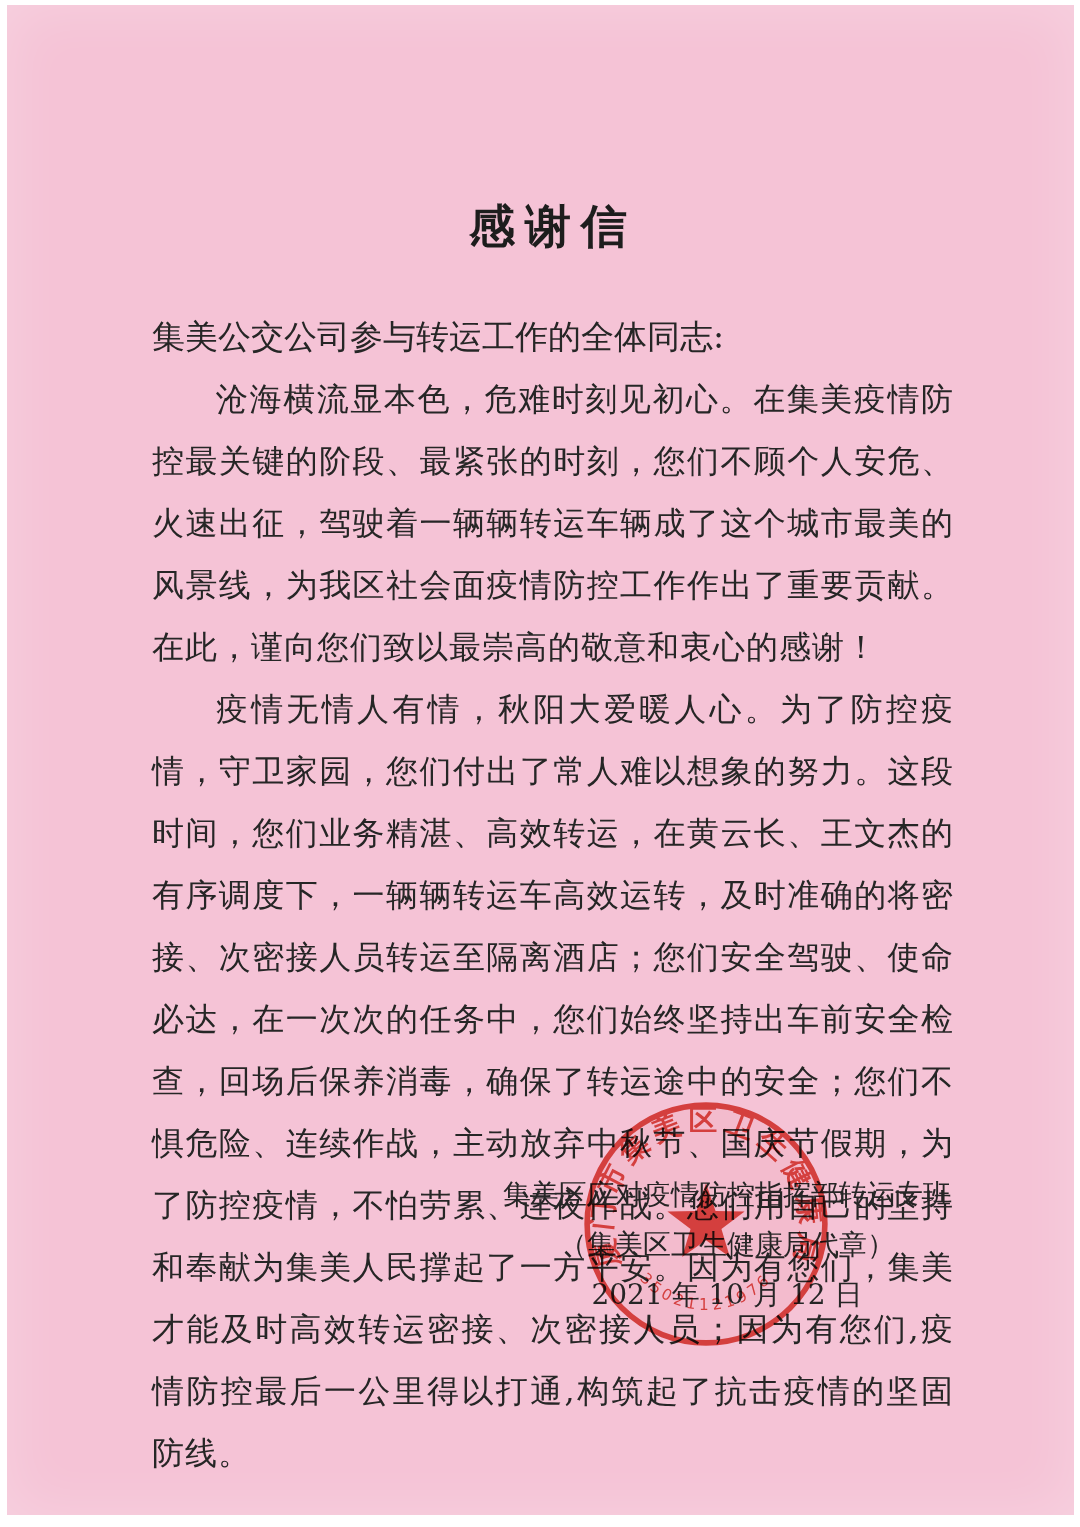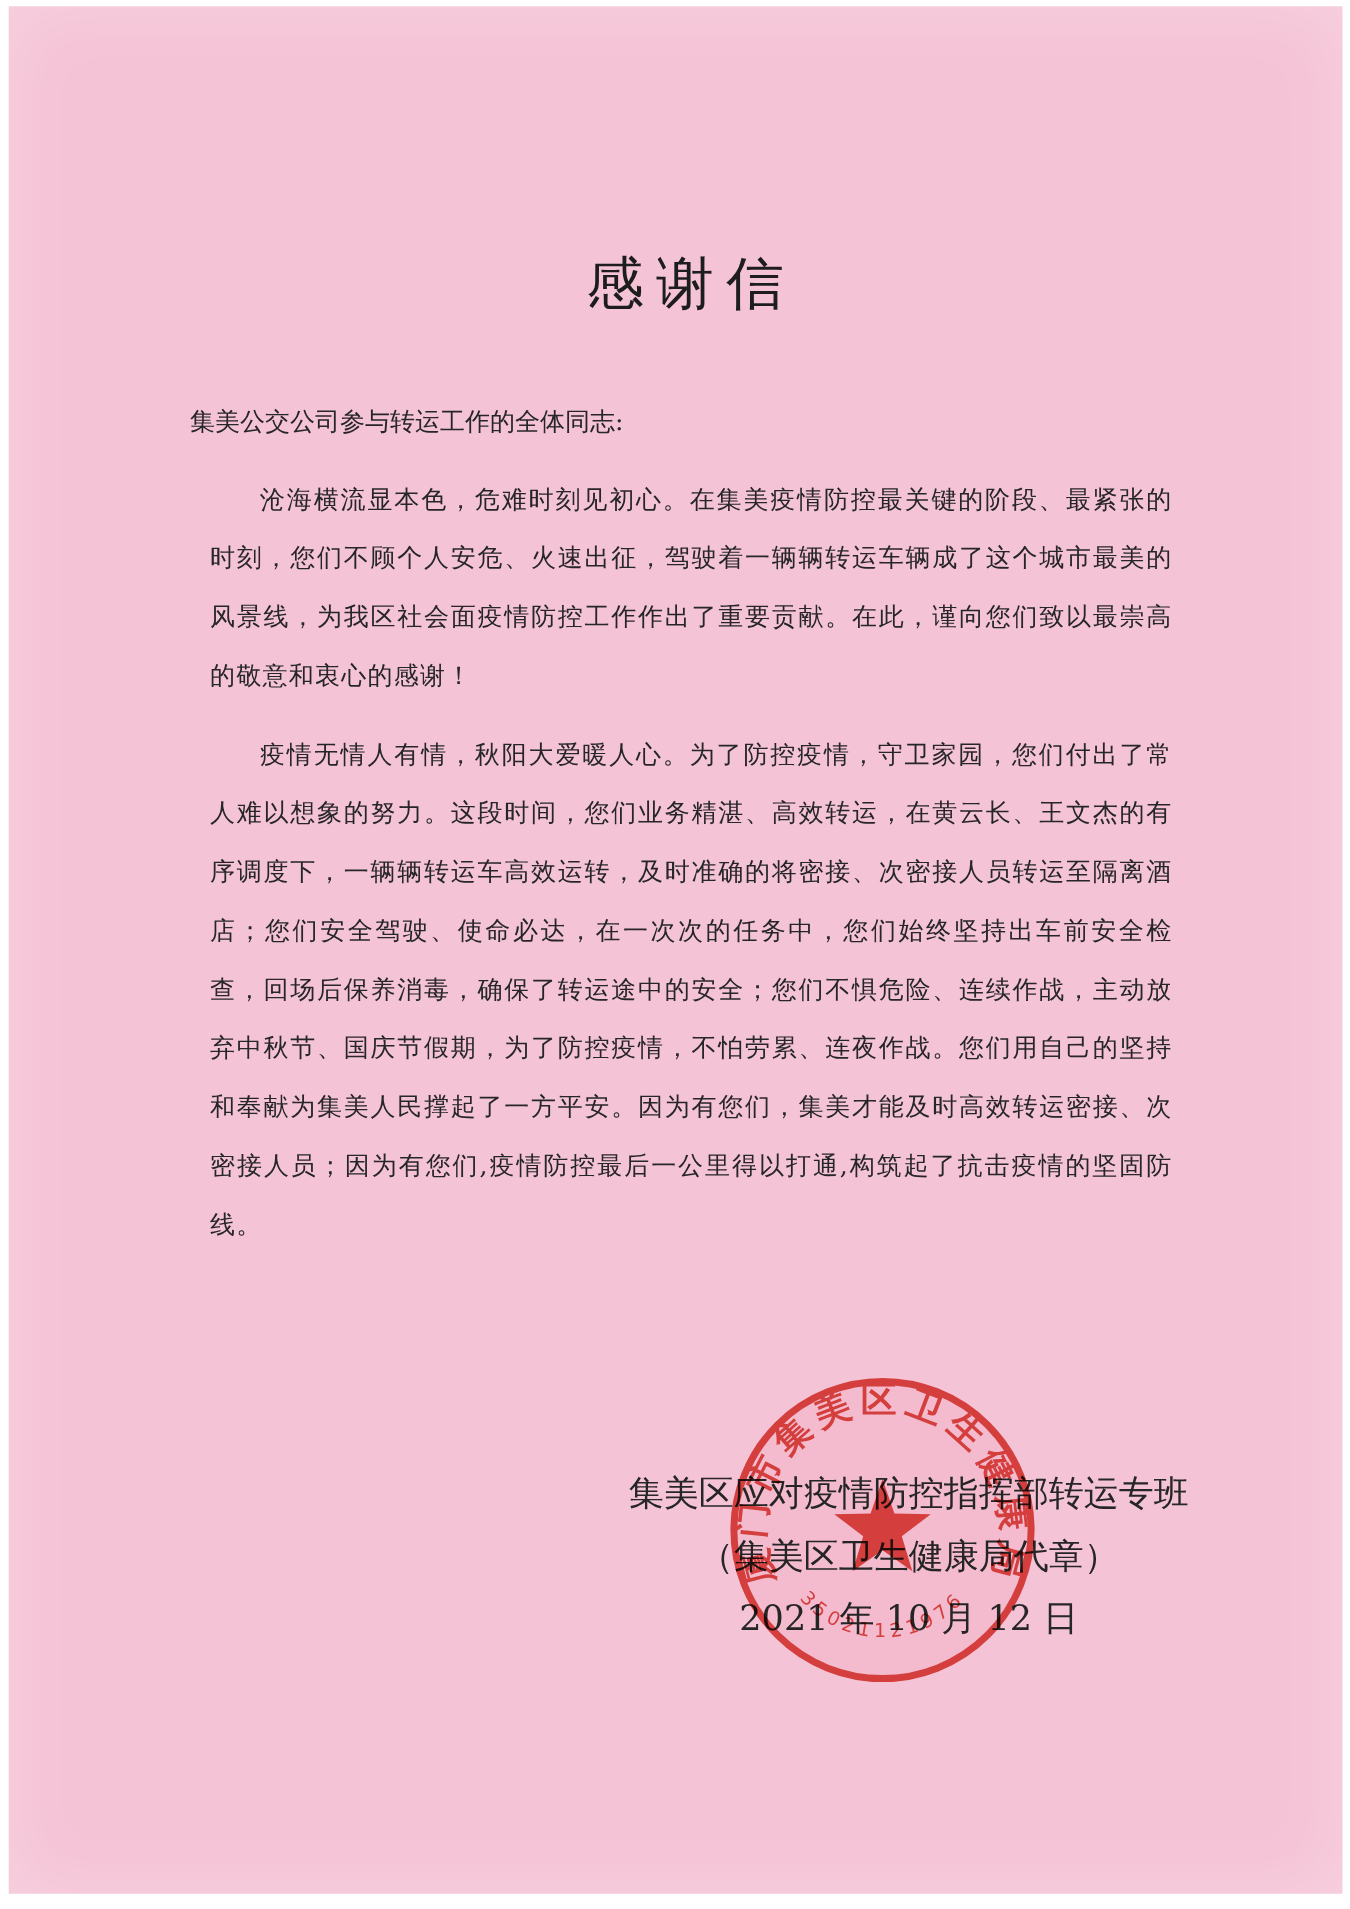--- a/index.html
+++ b/index.html
@@ -20,34 +20,34 @@
   }
   .letter {
     position: absolute;
     left: 152px; top: 196px;
     width: 802px;
   }
   .title {
     margin: 0 0 56px 0;
     text-align: center;
     font-size: 46px;
-    font-weight: normal;
+    font-weight: bold;
     letter-spacing: 10px;
     color: #1d1d1d;
     font-family: "DejaVu Sans", "Liberation Sans", sans-serif;
   }
   .salutation {
-    font-size: 20px;
+    font-size: 33px;
     line-height: 46px;
     margin: 0 0 8px 0;
   }
   .body-par {
-    margin: 16px;
-    font-size: 20px;
-    line-height: 47px;
+    margin: 0;
+    font-size: 32px;
+    line-height: 62px;
     text-align: justify;
     text-indent: 2em;
     letter-spacing: 1px;
   }
   .signature {
     position: absolute;
     left: 490px; top: 1170px;
     width: 474px;
     text-align: center;
     font-size: 28px;

